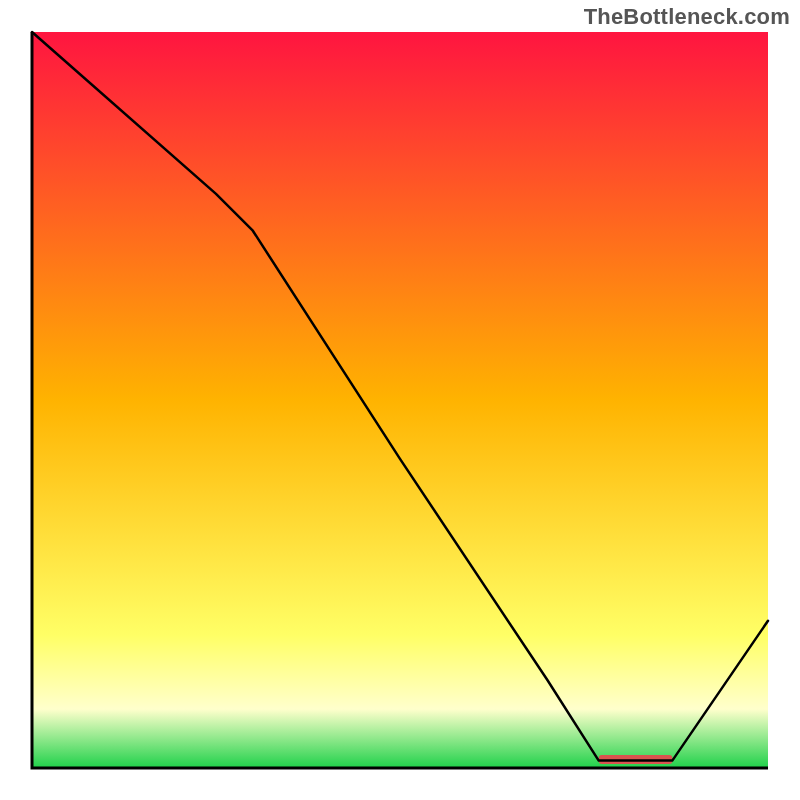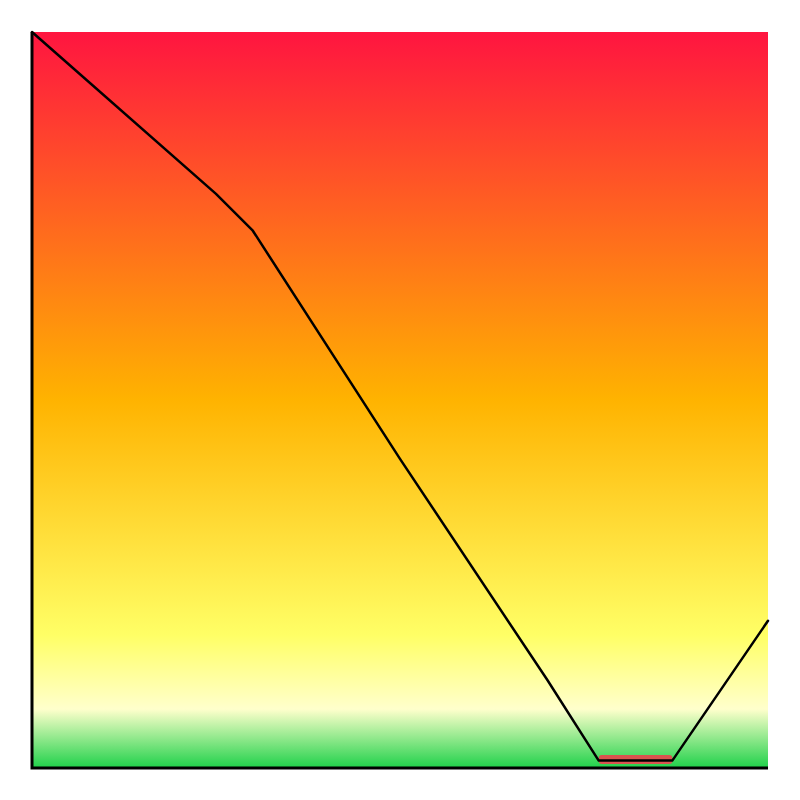--- a/index.html
+++ b/index.html
@@ -33,20 +33,21 @@
     height: 740px;
   }
   svg {
     display: block;
   }
 </style>
 </head>
 <body>
 
 <div class="wrap">
+  <div class="attribution">TheBottleneck.com</div>
 
   <div class="chart-area">
     <svg id="bn-svg" width="740" height="740" viewBox="0 0 740 740">
         <defs>
           <linearGradient id="bg-grad" x1="0" y1="0" x2="0" y2="1">
             <stop offset="0%" stop-color="#ff1540"></stop>
             <stop offset="50%" stop-color="#ffb300"></stop>
             <stop offset="82%" stop-color="#ffff66"></stop>
             <stop offset="92%" stop-color="#ffffcc"></stop>
             <stop offset="100%" stop-color="#1fd14a"></stop>

